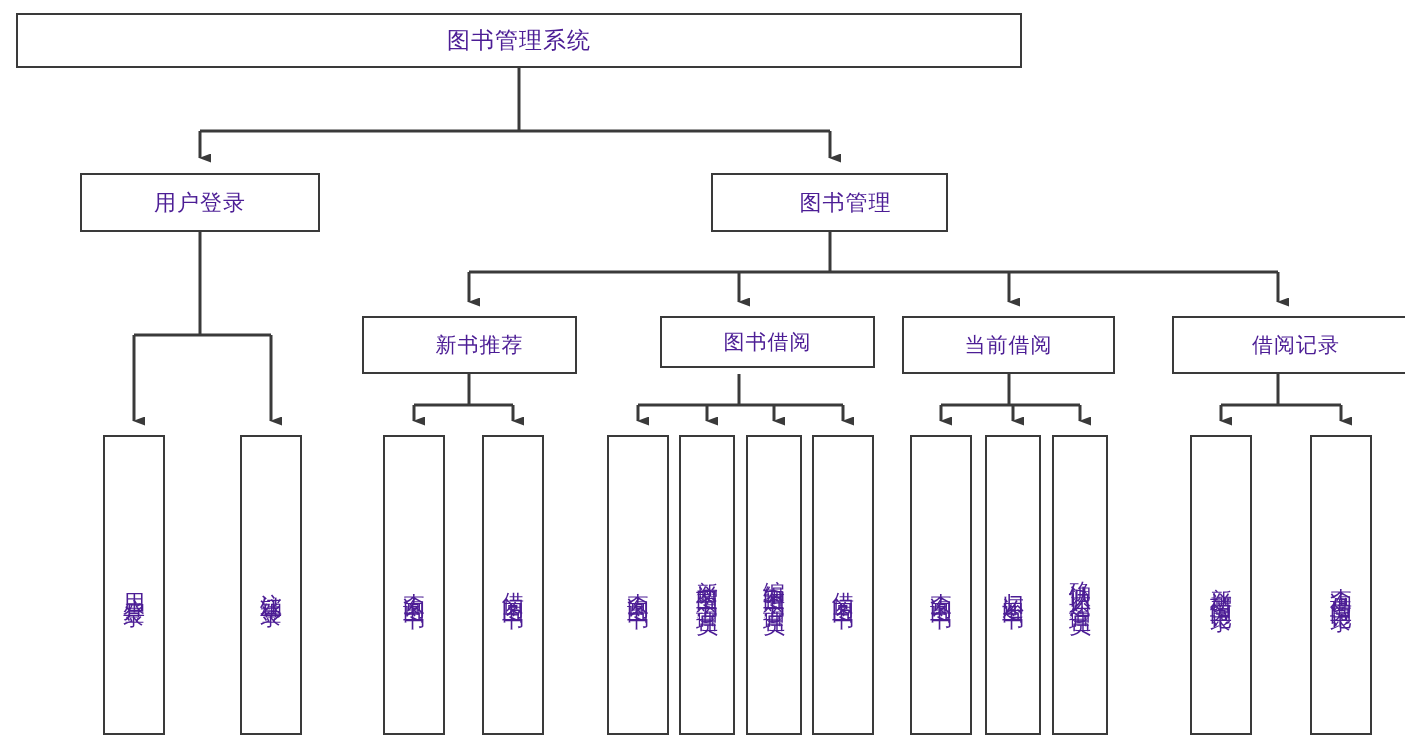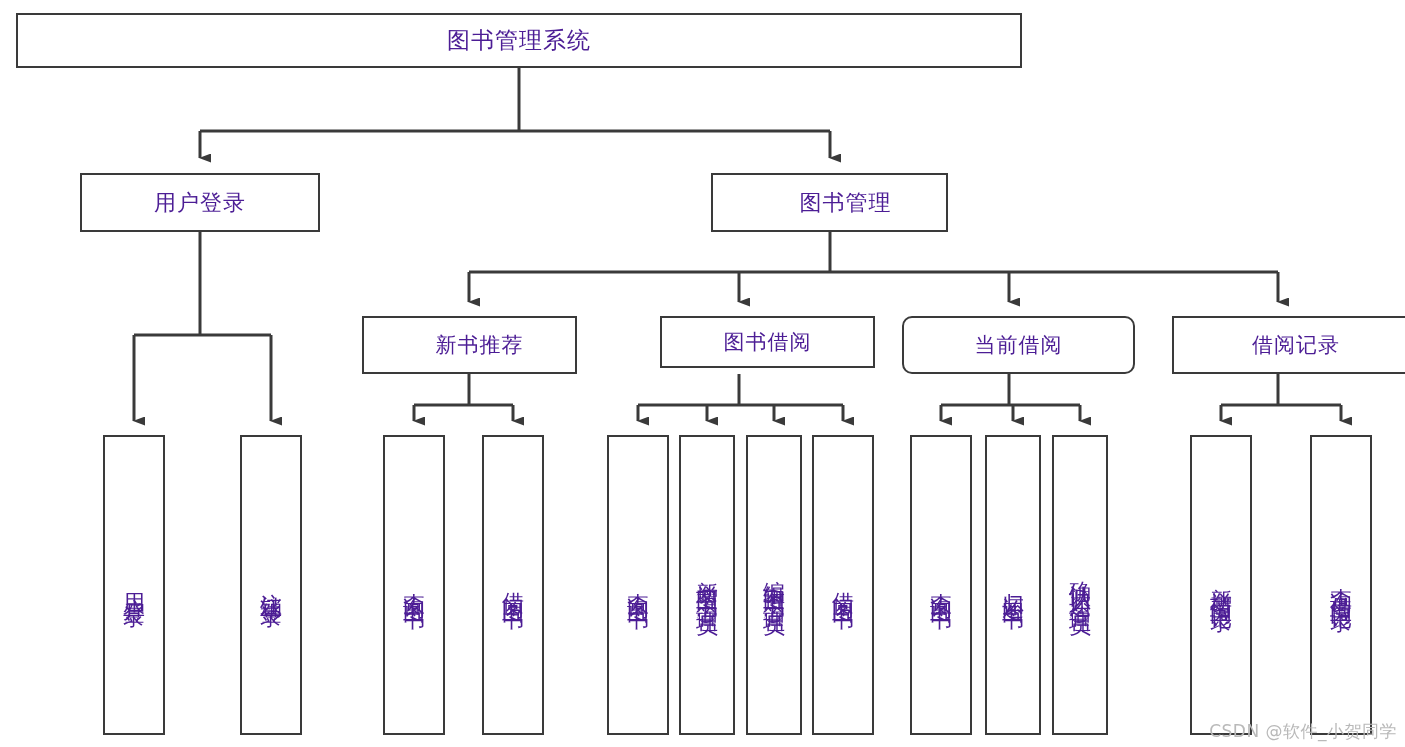--- a/index.html
+++ b/index.html
@@ -129,21 +129,21 @@
       </div>
       <div class="node level-1" style="left: 711px; top: 173px; width: 237px; height: 59px; padding-left: 32px;">
         <span class="htext">图书管理</span>
       </div>
       <div class="node level-2" style="left: 362px; top: 316px; width: 215px; height: 58px; padding-left: 20px;">
         <span class="htext">新书推荐</span>
       </div>
       <div class="node level-2" style="left: 660px; top: 316px; width: 215px; height: 52px;">
         <span class="htext">图书借阅</span>
       </div>
-      <div class="node level-2" style="left: 902px; top: 316px; width: 233px; height: 58px; border-radius: 10px;">
+      <div class="node level-2" style="left: 902px; top: 316px; width: 213px; height: 58px;">
         <span class="htext">当前借阅</span>
       </div>
       <div class="node level-2" style="left: 1172px; top: 316px; width: 248px; height: 58px;">
         <span class="htext">借阅记录</span>
       </div>
       <div class="node level-3 leaf" style="left: 103px; top: 435px; width: 62px; height: 300px;">
         <span class="vtext">用户登录</span>
       </div>
       <div class="node level-3 leaf" style="left: 240px; top: 435px; width: 62px; height: 300px;">
         <span class="vtext">注销登录</span>
@@ -176,14 +176,13 @@
         <span class="vtext">确认归还（管理员）</span>
       </div>
       <div class="node level-3 leaf" style="left: 1190px; top: 435px; width: 62px; height: 300px;">
         <span class="vtext">新增借阅记录</span>
       </div>
       <div class="node level-3 leaf" style="left: 1310px; top: 435px; width: 62px; height: 300px;">
         <span class="vtext">查询借阅记录</span>
       </div>
     </div>
 
-  <div id="watermark">CSDN @软件_小贺同学</div>
 </div>
 
 </body></html>

